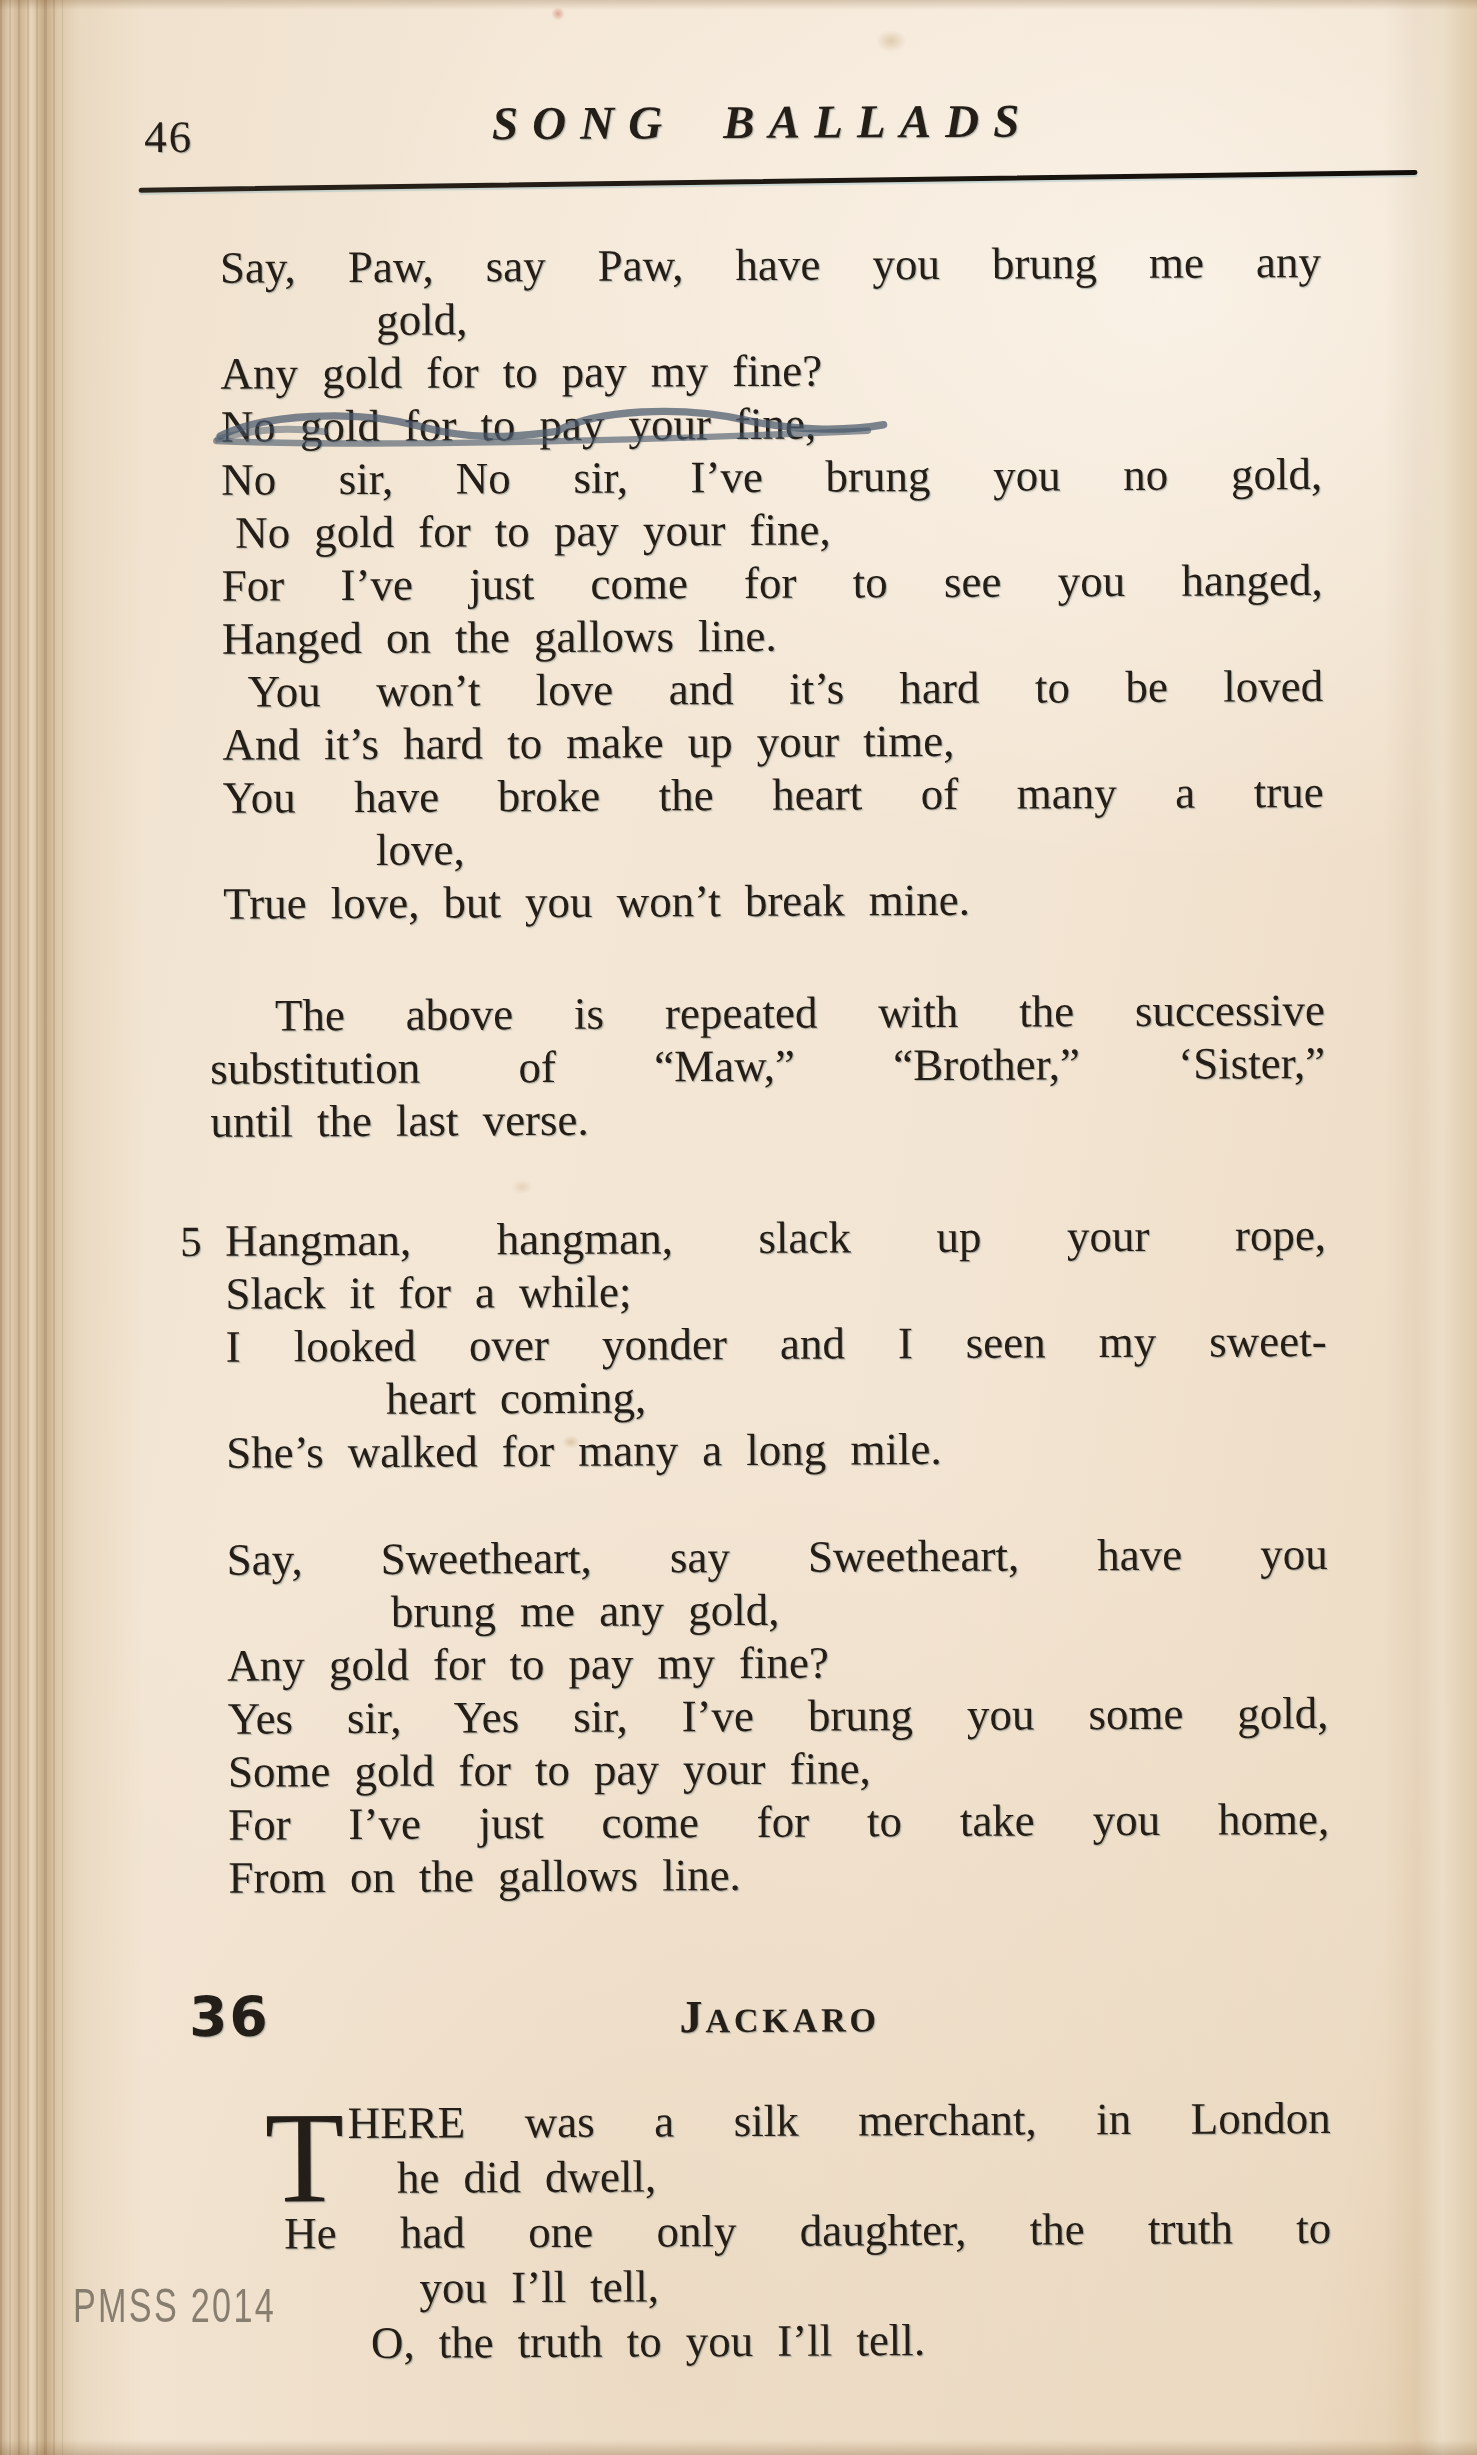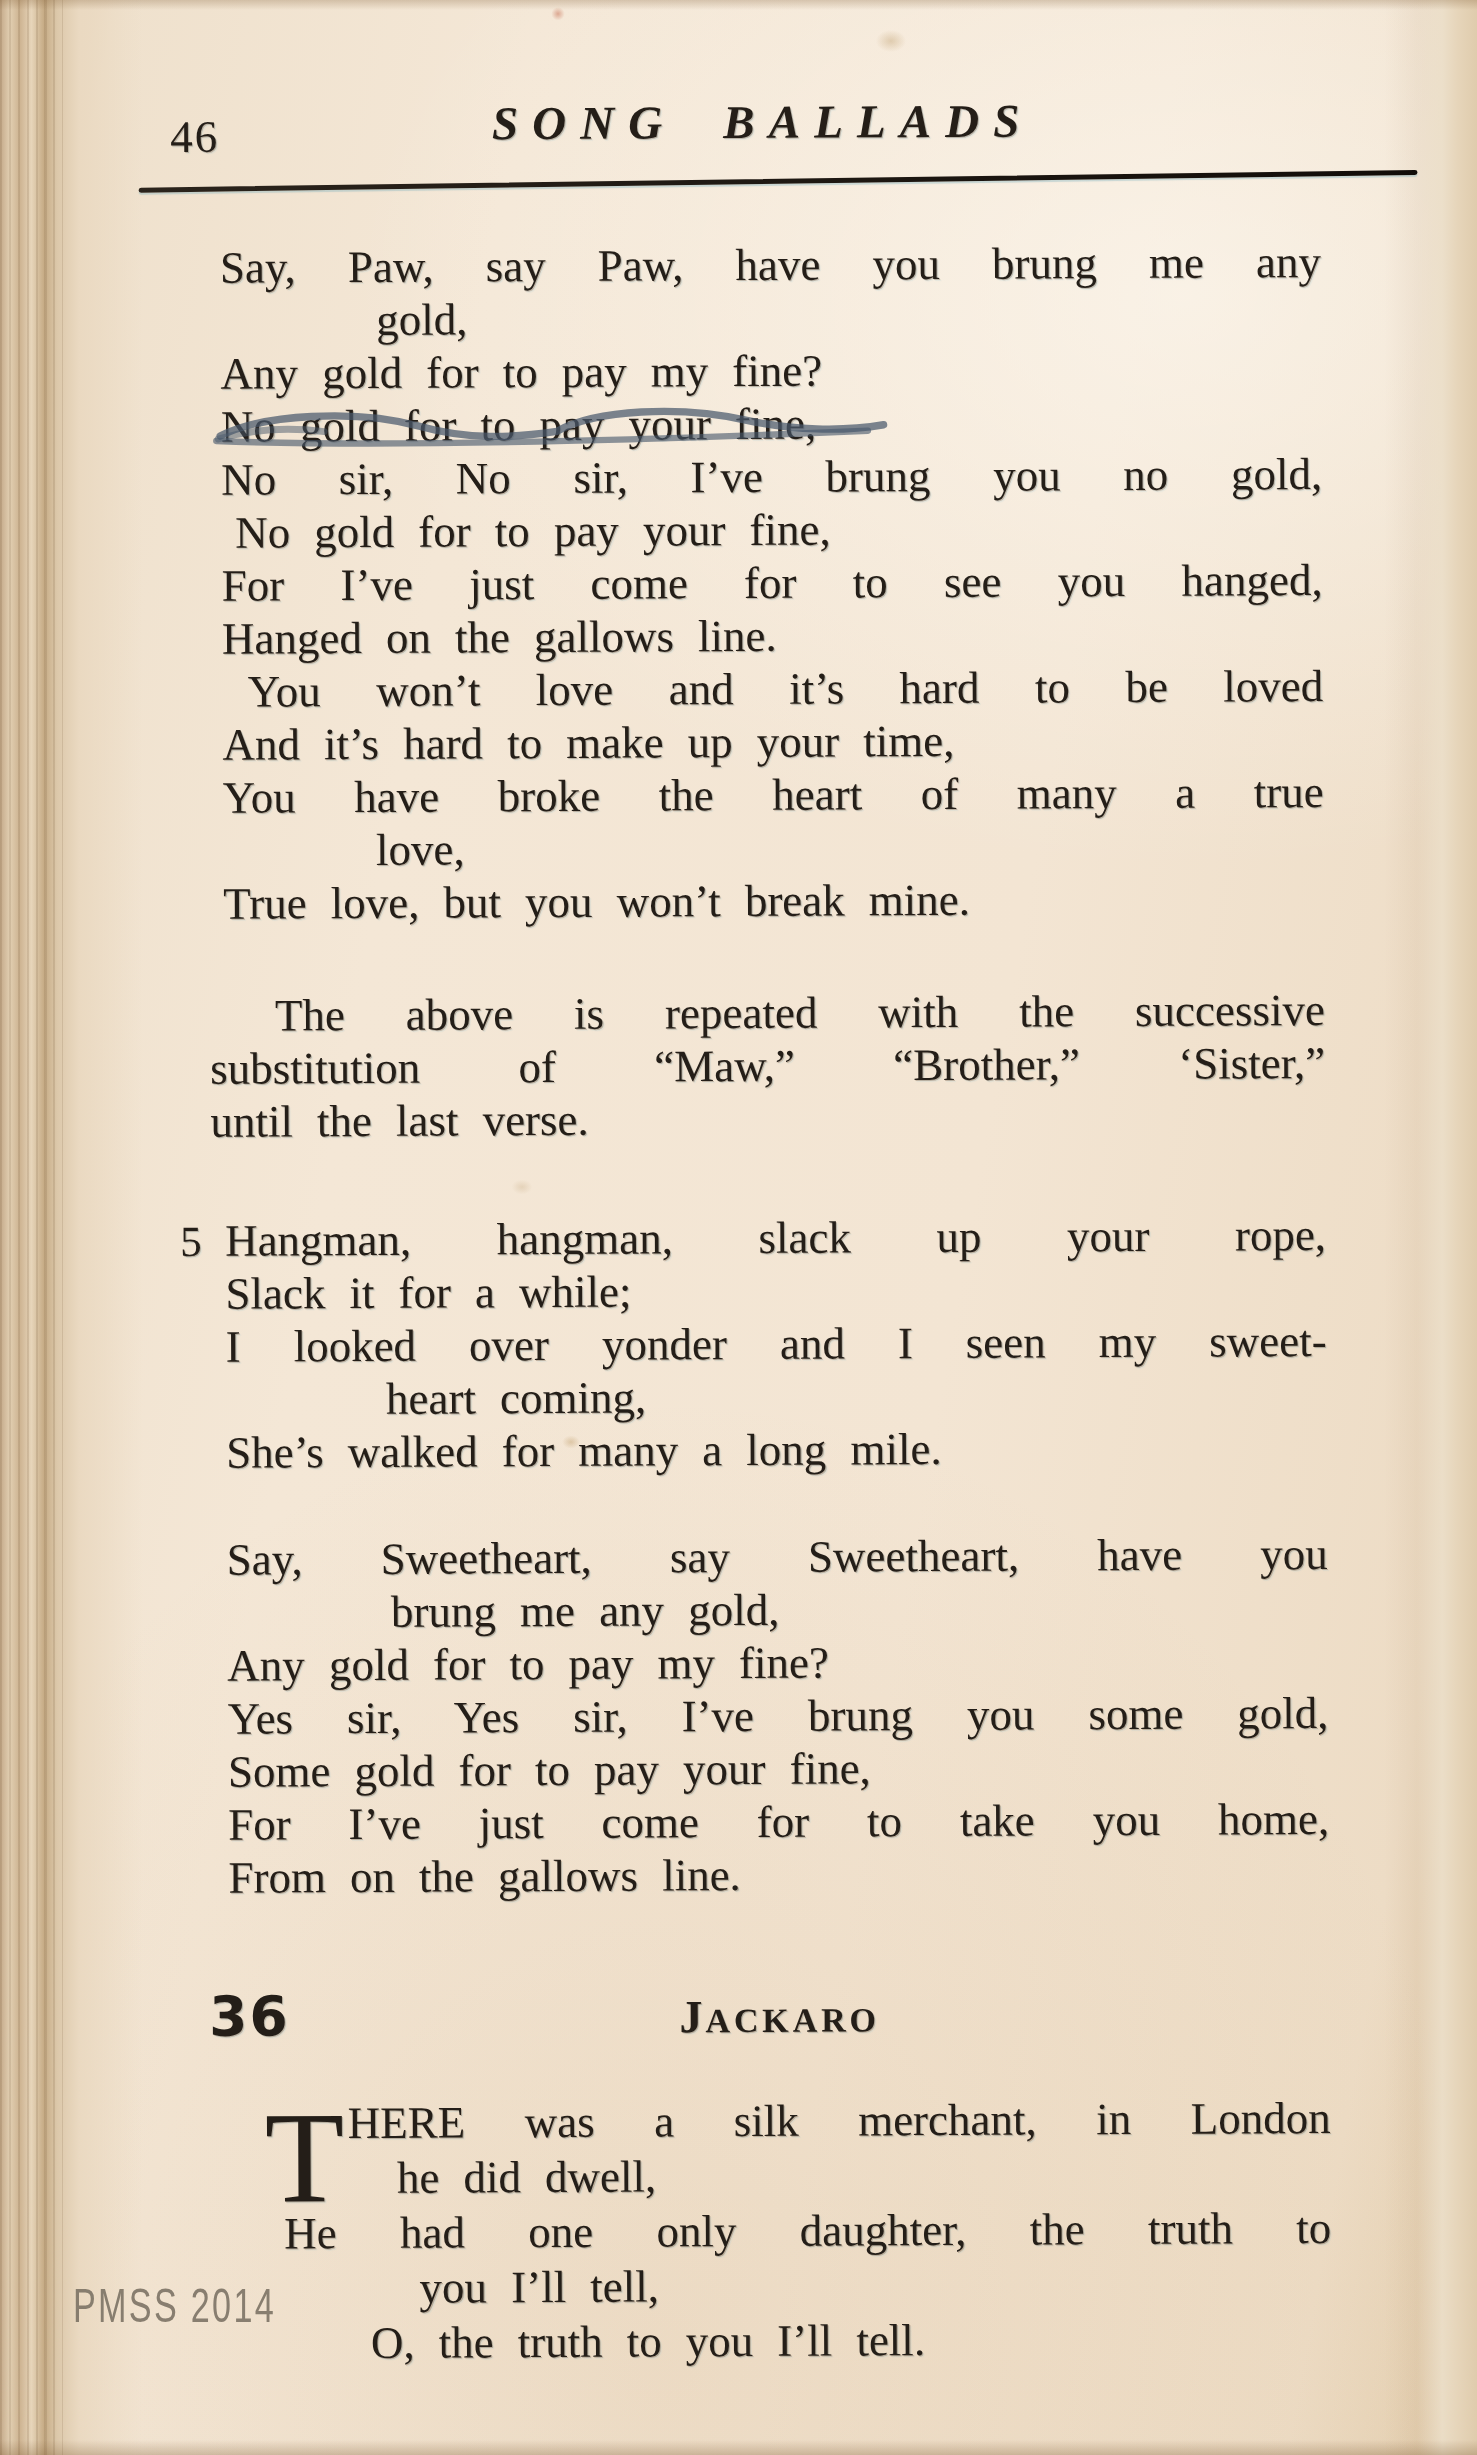--- a/index.html
+++ b/index.html
@@ -51,21 +51,21 @@
     pointer-events:none;
   }
   .content{
     position:absolute;inset:0;
     transform:rotate(-0.3deg);
     color:#241e18;
     text-shadow:1px 1px 0 rgba(60,35,15,0.25), 2px 2px 1px rgba(120,185,205,0.14);
   }
   .pgnum{
     position:absolute;left:150px;top:108px;
-    font-size:45px;letter-spacing:2px;margin-left:26px;
+    font-size:45px;letter-spacing:2px;
   }
   .running-title{
     position:absolute;left:59px;width:1419px;top:95px;text-align:center;
     font-size:47px;font-style:italic;font-weight:600;
     letter-spacing:0.30em;word-spacing:0.45em;
   }
   .rule{
     position:absolute;left:144px;top:179px;width:1279px;height:4.9px;
     background:linear-gradient(to right,#2b241c,#120d09);
     border-radius:3px;transform:rotate(-0.5deg);
@@ -77,21 +77,21 @@
     font-size:45px;word-spacing:12.8px;white-space:nowrap;
   }
   .jk .line{height:55px;line-height:55px;}
   .just{white-space:normal;word-spacing:normal;text-align:justify;text-align-last:justify;}
   .num{
     position:absolute;left:-45px;top:0;height:53px;line-height:53px;font-size:43px;
   }
   .section-num{
     position:absolute;left:185px;top:1982px;
     font-family:"DejaVu Sans","Liberation Sans",sans-serif;
-    font-weight:700;font-size:55px;letter-spacing:2px;margin-left:20px;
+    font-weight:700;font-size:55px;letter-spacing:2px;
   }
   .section-title{
     position:absolute;left:225px;width:1101px;top:1990px;text-align:center;
     font-weight:600;
   }
   .sc-first{font-size:46px;letter-spacing:3px;}
   .sc-rest{font-size:34px;letter-spacing:3.9px;text-align:right;}
   .dropcap{
     position:absolute;left:35px;top:-3.9px;
     font-size:130px;line-height:1;font-weight:400;

